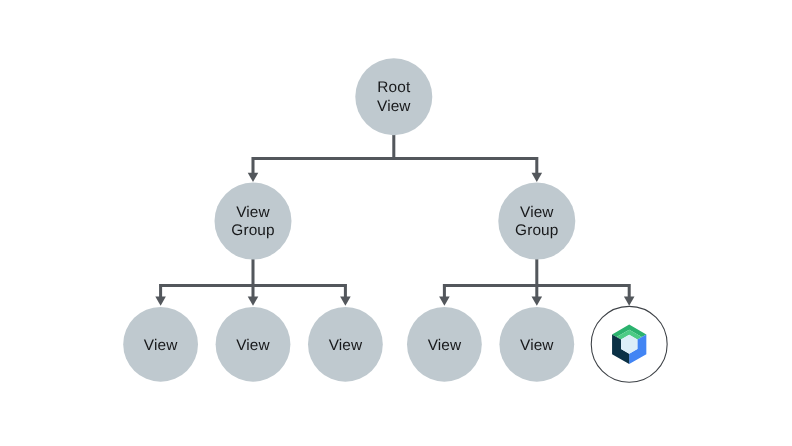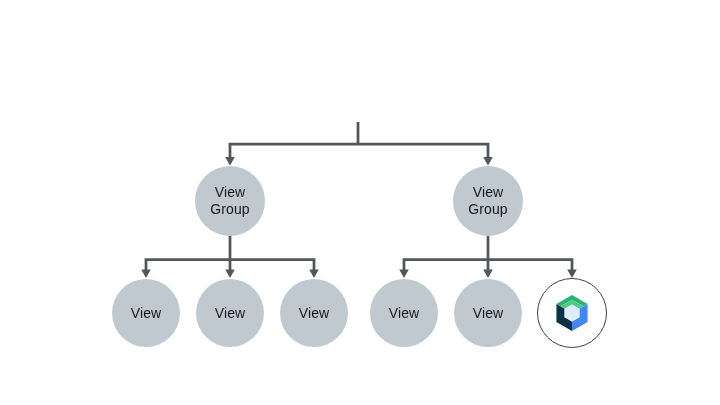--- a/index.html
+++ b/index.html
@@ -79,20 +79,23 @@
     <polygon class="carrow" points="141.2,269.5 150.8,269.5 146,278"></polygon>
     <polygon class="carrow" points="225.2,269.5 234.8,269.5 230,278"></polygon>
     <polygon class="carrow" points="309.2,269.5 318.8,269.5 314,278"></polygon>
 
     <path class="cline" d="M488,235 L488,259.5 M402.6,259.5 L573.4,259.5 M404,259.5 L404,270.5 M488,259.5 L488,270.5 M572,259.5 L572,270.5"></path>
     <polygon class="carrow" points="399.2,269.5 408.8,269.5 404,278"></polygon>
     <polygon class="carrow" points="483.2,269.5 492.8,269.5 488,278"></polygon>
     <polygon class="carrow" points="567.2,269.5 576.8,269.5 572,278"></polygon>
   </svg>
 
+  <div class="node size-l pos-root">
+    <span class="label">Root View</span>
+  </div>
 
   <div class="node size-l pos-group-left">
     <span class="label">View Group</span>
   </div>
 
   <div class="node size-l pos-group-right">
     <span class="label">View Group</span>
   </div>
 
   <div class="node size-m pos-leaf-1">

